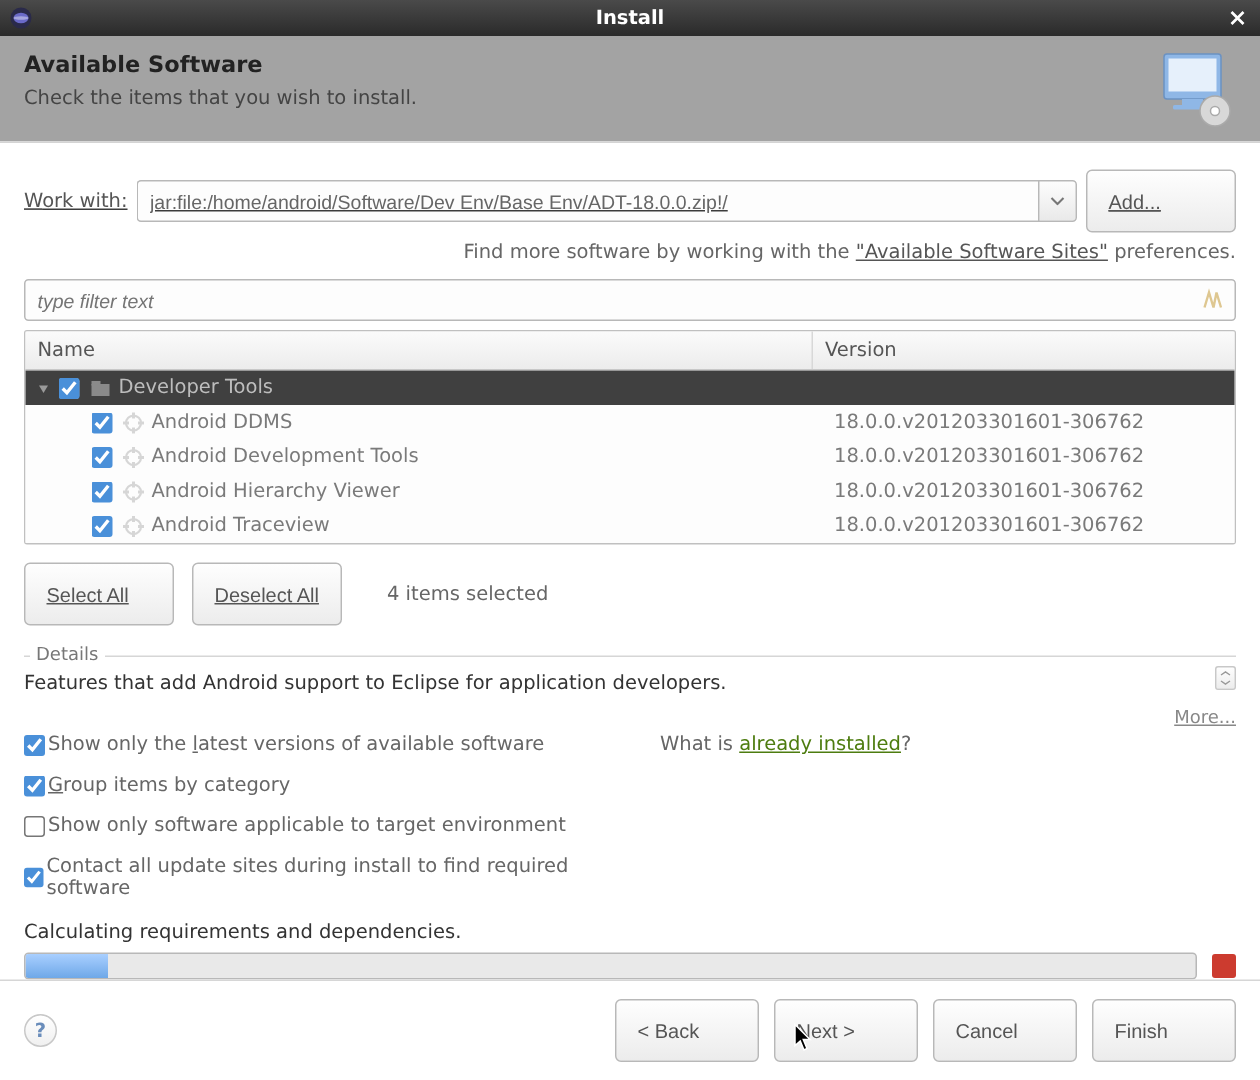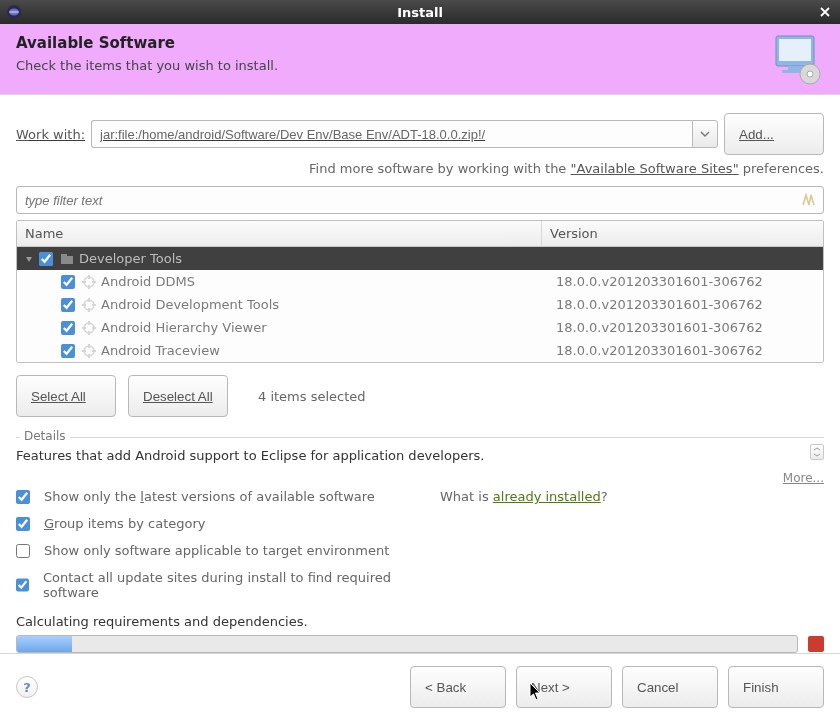--- a/index.html
+++ b/index.html
@@ -32,21 +32,21 @@
   .titlebar .title {
     position: absolute; left: 50%; transform: translateX(-50%);
   }
   .titlebar .close {
     position: absolute; right: 6px; top: 3px;
     width: 18px; height: 18px;
     display:flex; align-items:center; justify-content:center;
     cursor:pointer;
   }
   .header {
-    background: #f0abfc;
+    background: #a3a3a3;
     border-bottom: 1px solid #d8d8d8;
     padding: 10px 16px 8px 16px;
     display: flex;
     align-items: flex-start;
     justify-content: center;
   }
   .header-left { flex:1; }
   .header h2 {
     margin: 0 0 6px 0;
     font-size: 15px;
@@ -180,21 +180,21 @@
     background:#fff; padding:0 4px;
     color:#777; font-size:12px;
   }
   .details-text { color:#333; padding: 2px 0 0 0; }
   .more-link {
     text-align:right; color:#888; font-size:12px; text-decoration:underline;
     cursor:pointer; margin-top:8px;
   }
   .options { margin-top: 4px; display:flex; gap: 40px;}
   .options .col { flex:1; display:flex; flex-direction:column; gap:12px;}
-  .chk-label { display:flex; align-items:center; gap:12px; color:#666; }
+  .chk-label { display:flex; align-items:center; gap:0; color:#666; }
   .chk-label .u { text-decoration: underline; }
   .what-link { color:#666; }
   .what-link .link { text-decoration: underline; color:#4d7c0f; cursor:pointer;}
   .status-row { margin-top: 14px; color:#333; }
   .progress-row { margin-top: 6px; display:flex; align-items:center; gap:10px;}
   .progress {
     flex:1;
     height: 18px;
     border: 1px solid #b8b8b8;
     border-radius: 3px;

